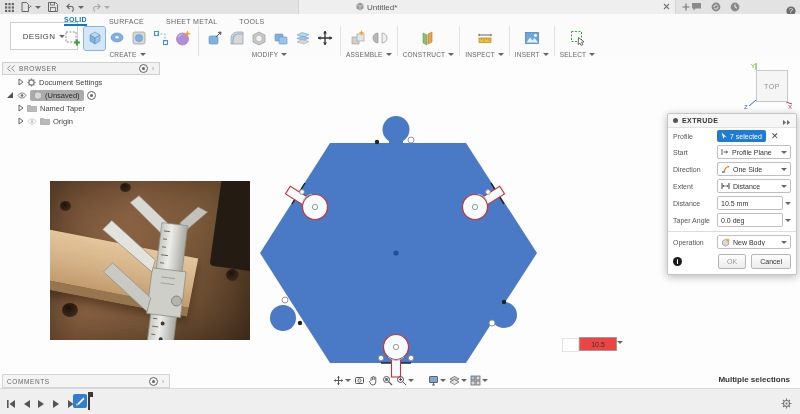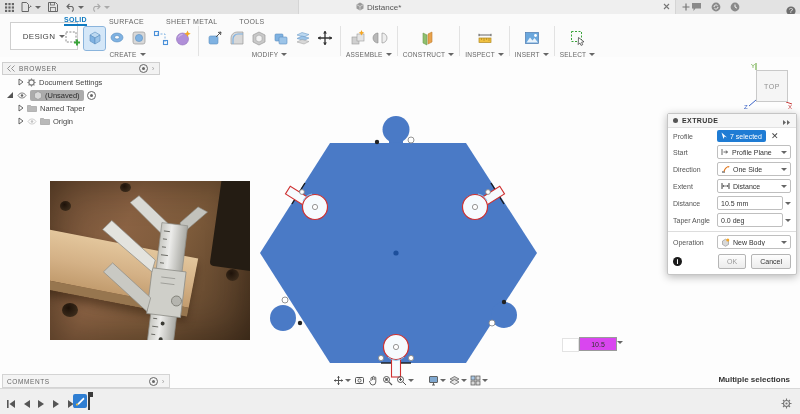--- a/index.html
+++ b/index.html
@@ -59,21 +59,21 @@
   .skarc{fill:none;stroke:#8fc0e6;stroke-width:1;}
   
   .viewcube{position:absolute;left:742px;top:5px;width:52px;height:48px;}
   .vc-face{position:absolute;left:14px;top:8px;width:30px;height:30px;background:#f5f5f5;
            border:1px solid #c9c9c9;display:flex;align-items:center;justify-content:center;
            font-size:7px;color:#909090;letter-spacing:.5px;}
   
   .dim-ghost{position:absolute;left:562px;top:281px;width:15px;height:12px;background:#fff;
              border:1px solid #e3e3e3;}
   .dim-input{position:absolute;left:579px;top:280px;width:36px;height:12px;border:1px solid #9a9a9a;
-             background:#d946ef;font-size:7px;color:#333;text-align:center;
+             background:#ef4444;font-size:7px;color:#333;text-align:center;
              font-family:"Liberation Sans",sans-serif;padding:0;
              text-decoration:underline dashed #888 1px;}
   .dim-caret{position:absolute;left:617px;top:284px;}
   
   .browser{position:absolute;left:2px;top:5px;width:158px;}
   .panel-header{height:11px;background:#f2f2f2;border:1px solid #cfcfcf;display:flex;align-items:center;
                 gap:4px;padding:0 4px;font-size:6.5px;color:#666;letter-spacing:.6px;}
   .panel-header .ph-label{flex:1;}
   .panel-handle{color:#a0a0a0;font-size:8px;}
   .brow{display:flex;align-items:center;gap:3px;height:12px;font-size:7.5px;color:#444;margin-top:1px;}
@@ -192,21 +192,21 @@
     </div>
 
     <div class="doc-tab"></div>
     <div class="doc-title">
       <span>
         <svg width="8" height="9" viewBox="0 0 8 9">
             <path d="M4 0.5L7.5 2.5v4L4 8.5L0.5 6.5v-4z" fill="#9a9a9a"></path>
             <path d="M0.5 2.5L4 4.5L7.5 2.5M4 4.5V8.5" stroke="#e3e3e3" stroke-width="0.7" fill="none"></path>
           </svg>
       </span>
-      <span>Distance*</span>
+      <span>Untitled*</span>
     </div>
     <span class="tab-close">
       <svg width="7" height="7" viewBox="0 0 7 7">
           <path d="M1 1L6 6M6 1L1 6" stroke="#777" stroke-width="1.1"></path>
         </svg>
     </span>
     <span class="tab-add">
       <svg width="8" height="8" viewBox="0 0 8 8">
           <path d="M4 0.5v7M0.5 4h7" stroke="#777" stroke-width="1.2"></path>
         </svg>

